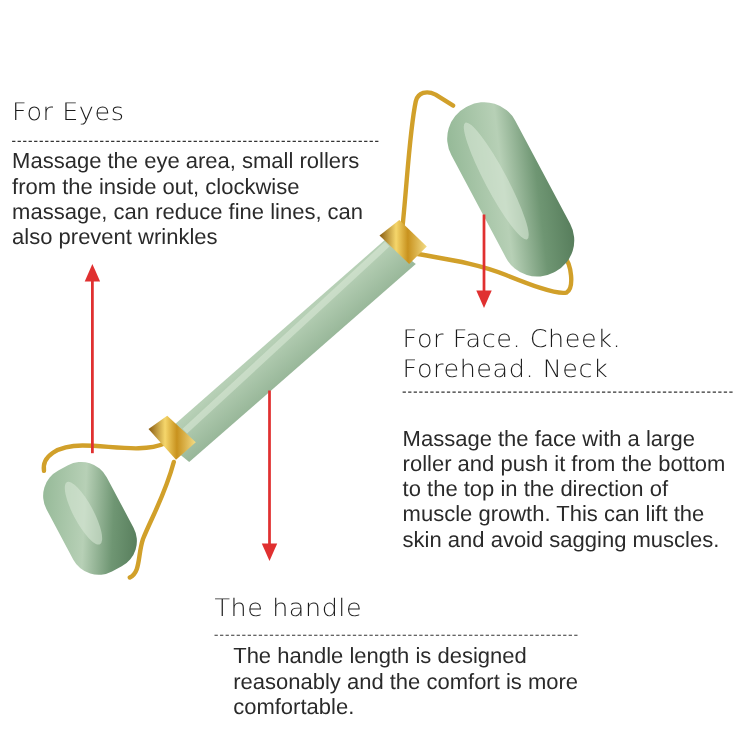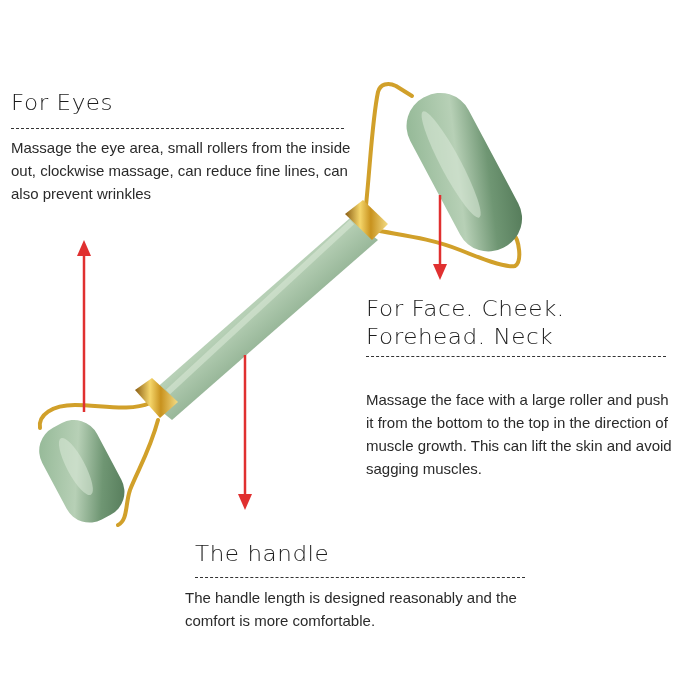--- a/index.html
+++ b/index.html
@@ -9,21 +9,21 @@
   }
   .heading {
     position: absolute; font-family: "DejaVu Sans", sans-serif; font-weight: 300;
     font-size: 22px; color: #1c1c1c; letter-spacing: 0.5px; line-height: 27px;
     transform: scaleX(1.05); transform-origin: left top;
   }
   .dash {
     position: absolute; height: 0; border-top: 1.5px dashed #333;
   }
   .body-text {
-    position: absolute; font-size: 15px; line-height: 23px; color: #2a2a2a;
+    position: absolute; font-size: 20px; line-height: 23px; color: #2a2a2a;
   }
   svg.illus { position: absolute; left: 0; top: 0; }
 </style>
 </head>
 <body>
 
 <svg class="illus" width="679" height="679" viewBox="0 0 679 679">
   <defs>
     <linearGradient id="jadeG" x1="0" y1="0" x2="1" y2="1">
       <stop offset="0" stop-color="#8fb592"></stop>
@@ -93,14 +93,14 @@
 <div>
   <div class="heading" style="left:366px; top:295px;">For Face. Cheek.</div>
   <div class="heading" style="left:366px; top:323px;">Forehead. Neck</div>
   <div class="dash" style="left:366px; top:356px; width:300px;"></div>
   <div class="body-text" style="left:366px; top:388px; width:310px;">Massage the face with a large roller and push it from the bottom to the top in the direction of muscle growth. This can lift the skin and avoid sagging muscles.</div>
 </div>
 
 <div>
   <div class="heading" style="left:195px; top:540px;">The handle</div>
   <div class="dash" style="left:195px; top:577px; width:330px;"></div>
-  <div class="body-text" style="left:185px; top:586px; width:350px;">The handle length is designed reasonably and the comfort is more comfortable.</div>
+  <div class="body-text" style="left:212px; top:586px; width:350px;">The handle length is designed reasonably and the comfort is more comfortable.</div>
 </div>
 
 </body></html>

